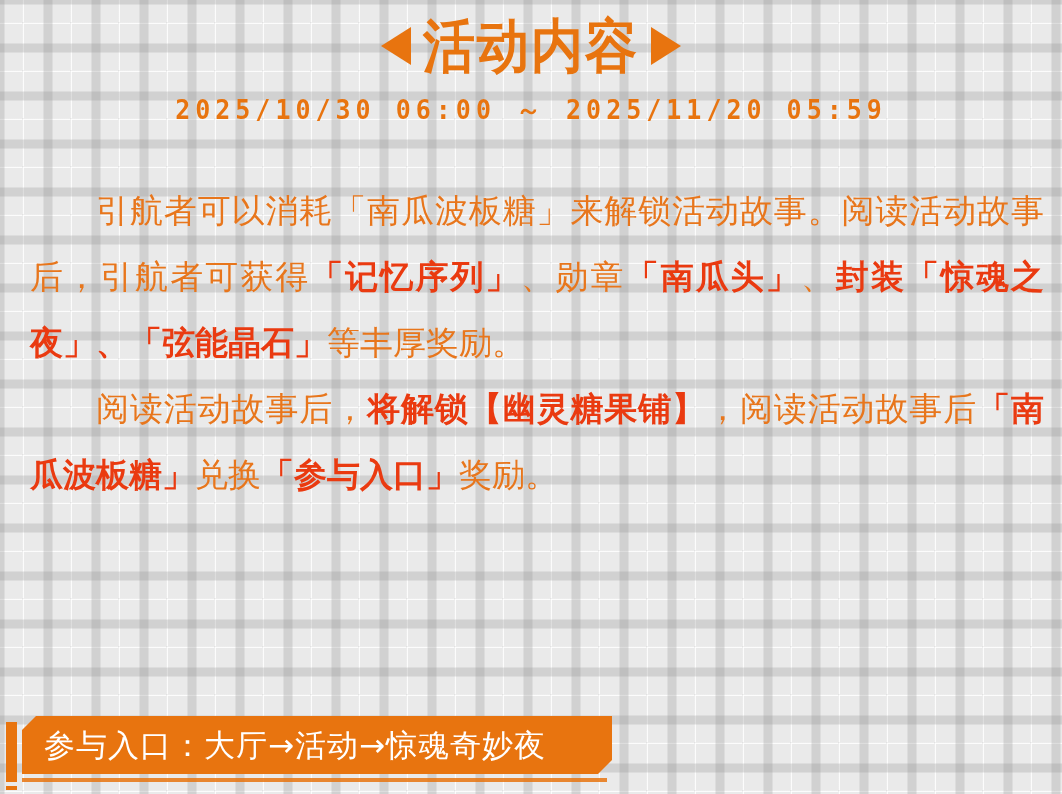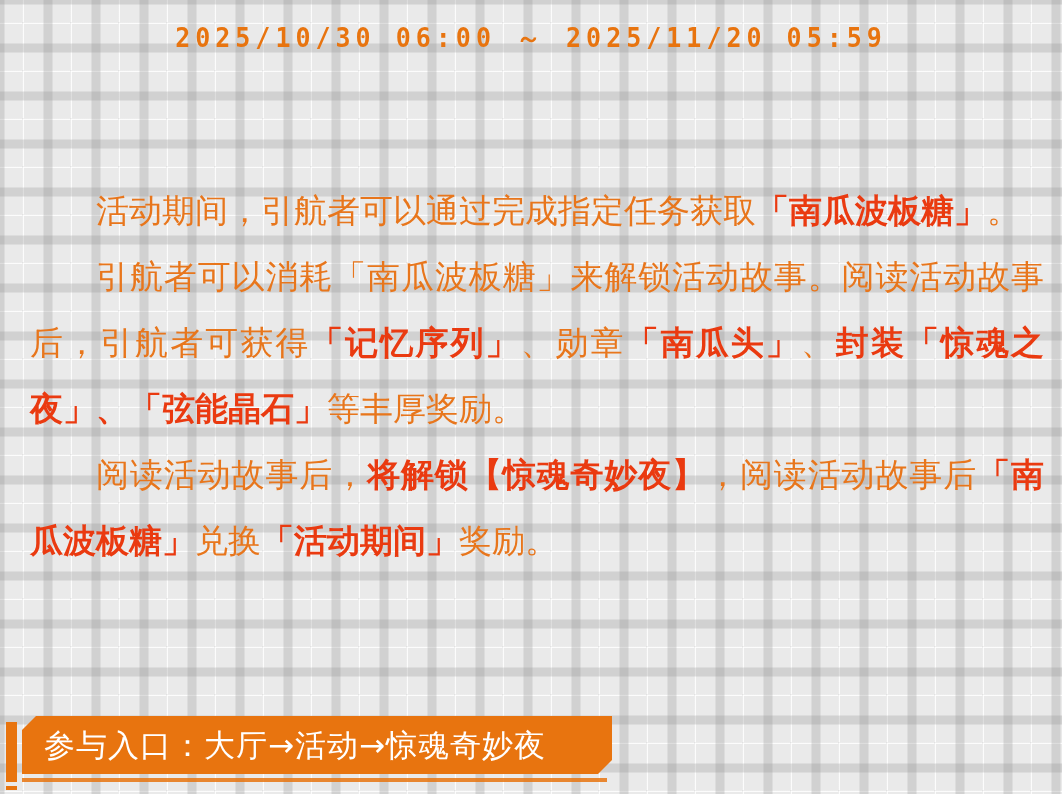--- a/index.html
+++ b/index.html
@@ -174,27 +174,31 @@
     opacity: 0.85;
   }
 </style>
 </head>
 <body>
 
 <div id="page">
   <div id="grid-overlay"></div>
 
   <div class="header">
+    <div class="title-row">
+      <span class="tri tri-left"></span>
+      <span class="title-text">活动内容</span>
+      <span class="tri tri-right"></span>
+    </div>
     <div class="date-row">2025/10/30 06:00 ～ 2025/11/20 05:59</div>
   </div>
 
   <div class="body-copy">
-    <p class="para"><span>活动期间，引航者可以通过完成指定任务获取</span><span class="hl">「南瓜波板糖」</span><span>。</span></p>
     <p class="para"><span>引航者可以消耗「南瓜波板糖」来解锁活动故事。阅读活动故事后，引航者可获得</span><span class="hl">「记忆序列」</span><span>、勋章</span><span class="hl">「南瓜头」</span><span>、</span><span class="hl">封装「惊魂之夜」、「弦能晶石」</span><span>等丰厚奖励。</span></p>
-    <p class="para"><span>阅读活动故事后，</span><span class="hl">将解锁【惊魂奇妙夜】</span><span>，阅读活动故事后</span><span class="hl">「南瓜波板糖」</span><span>兑换</span><span class="hl">「活动期间」</span><span>奖励。</span></p>
+    <p class="para"><span>阅读活动故事后，</span><span class="hl">将解锁【幽灵糖果铺】</span><span>，阅读活动故事后</span><span class="hl">「南瓜波板糖」</span><span>兑换</span><span class="hl">「参与入口」</span><span>奖励。</span></p>
   </div>
 
   <div class="entry-wrap">
     <div class="entry-tab"></div>
     <div class="entry-banner">
       <span class="entry-label">参与入口：大厅→活动→惊魂奇妙夜</span>
     </div>
     <div class="entry-underline"></div>
   </div>
 </div>

